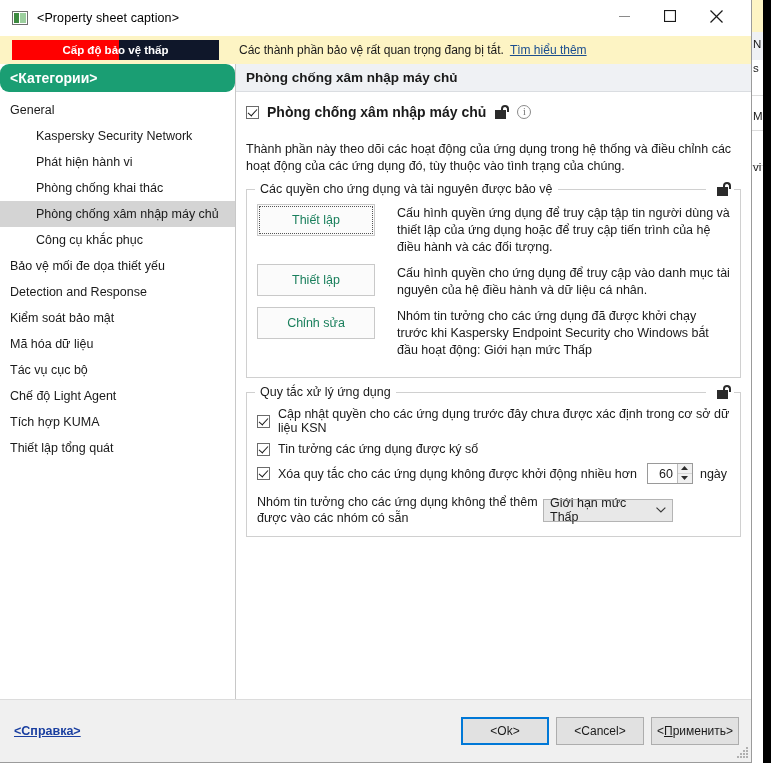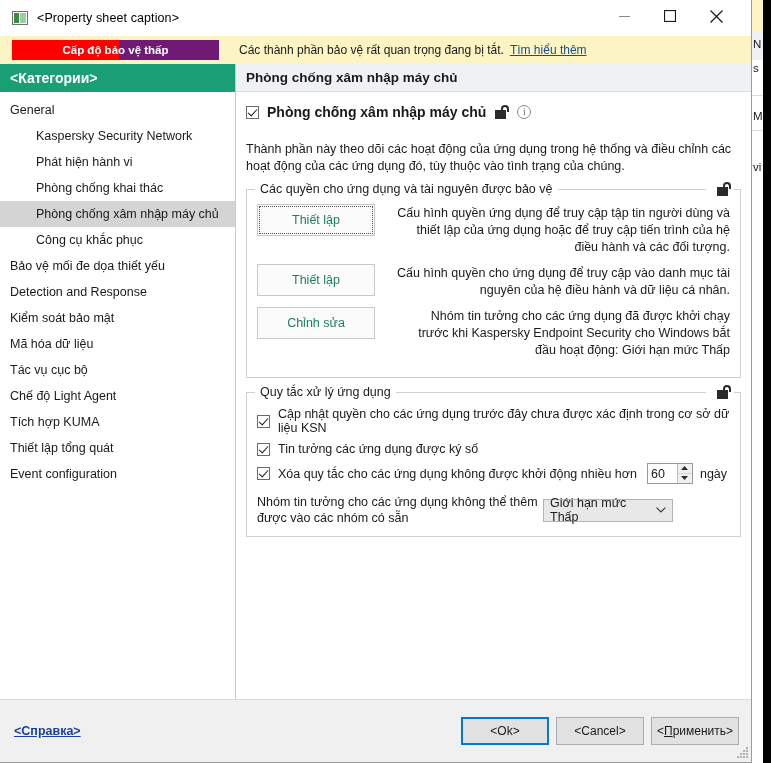--- a/index.html
+++ b/index.html
@@ -113,21 +113,21 @@
     height: 28px;
     background: #fdf4c4;
     display: flex;
     align-items: center;
     flex: none;
     position: relative;
   }
   #status-badge {
     margin-left: 12px;
     width: 207px; height: 20px;
-    background: #701a75;
+    background: #0f172a;
     display: flex; align-items: center; justify-content: center;
     position: relative;
     flex: none;
   }
   #status-badge::before {
     content: "";
     position: absolute; left: 0; top: 0;
     width: 107px; height: 20px;
     background: #ff0000;
   }
@@ -164,20 +164,21 @@
     background: #ffffff;
     border-right: 1px solid #c8c8c8;
     display: flex;
     flex-direction: column;
   }
   #sidebar-header {
     height: 28px;
     background: #1a9e73;
     display: flex; align-items: center;
     flex: none;
+    border-radius: 9px;
   }
   #sidebar-header span {
     margin-left: 10px;
     color: #ffffff;
     font-size: 14px;
     font-weight: bold;
   }
   #sidebar-list { padding-top: 5px; }
   .nav-item {
     height: 26px;
@@ -326,21 +327,20 @@
   .perm-btn.focused {
     outline: 1px dotted #555;
     outline-offset: -3px;
   }
   .perm-text {
     margin-left: 22px;
     font-size: 12.5px;
     color: #1a1a1a;
     line-height: 17px;
     padding-top: 1px;
-    text-align: right;
   }
 
   .rule-row {
     display: flex;
     align-items: center;
     margin-bottom: 7px;
   }
   .rule-row .rl {
     margin-left: 8px;
     font-size: 12.5px;
@@ -350,21 +350,21 @@
     margin-left: 10px;
     width: 46px; height: 21px;
     border: 1px solid #9a9a9a;
     background: #ffffff;
     display: flex;
     flex: none;
   }
   .spinner .val {
     flex: 1 1 auto;
     display: flex; align-items: center; justify-content: flex-end;
-    padding-right: 12px;
+    padding-right: 4px;
     font-size: 12.5px;
     color: #1a1a1a;
   }
   .spinner .arrows {
     width: 15px;
     border-left: 1px solid #bdbdbd;
     background: #f0f0f0;
     display: flex; flex-direction: column;
   }
   .spinner .arrows div {
@@ -539,23 +539,20 @@
             <span>Tác vụ cục bộ</span>
           </div>
           <div class="nav-item">
             <span>Chế độ Light Agent</span>
           </div>
           <div class="nav-item">
             <span>Tích hợp KUMA</span>
           </div>
           <div class="nav-item">
             <span>Thiết lập tổng quát</span>
-          </div>
-          <div class="nav-item">
-            <span>Event configuration</span>
           </div>
         </div>
     </div>
 
     <div id="content">
       <div id="content-header">
         <span>Phòng chống xâm nhập máy chủ</span>
       </div>
 
       <div id="content-scroll">

